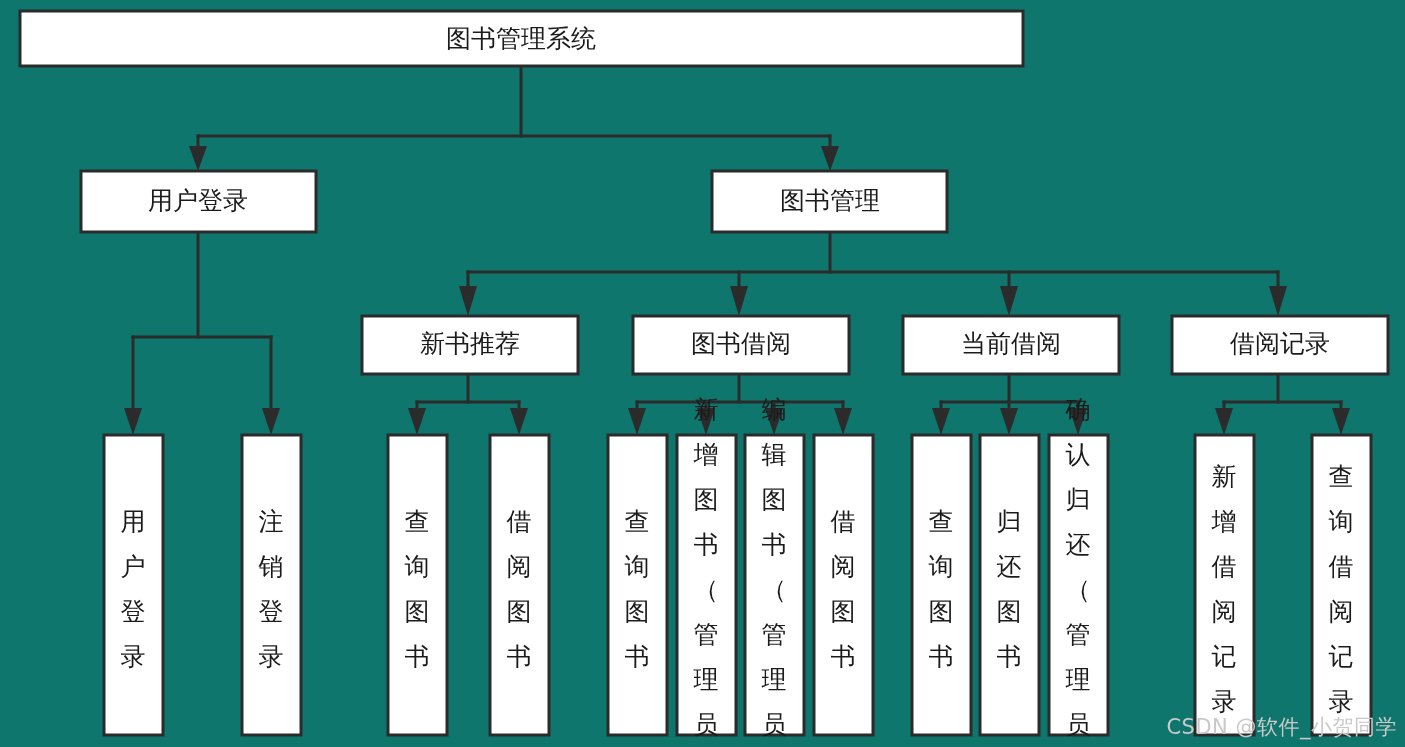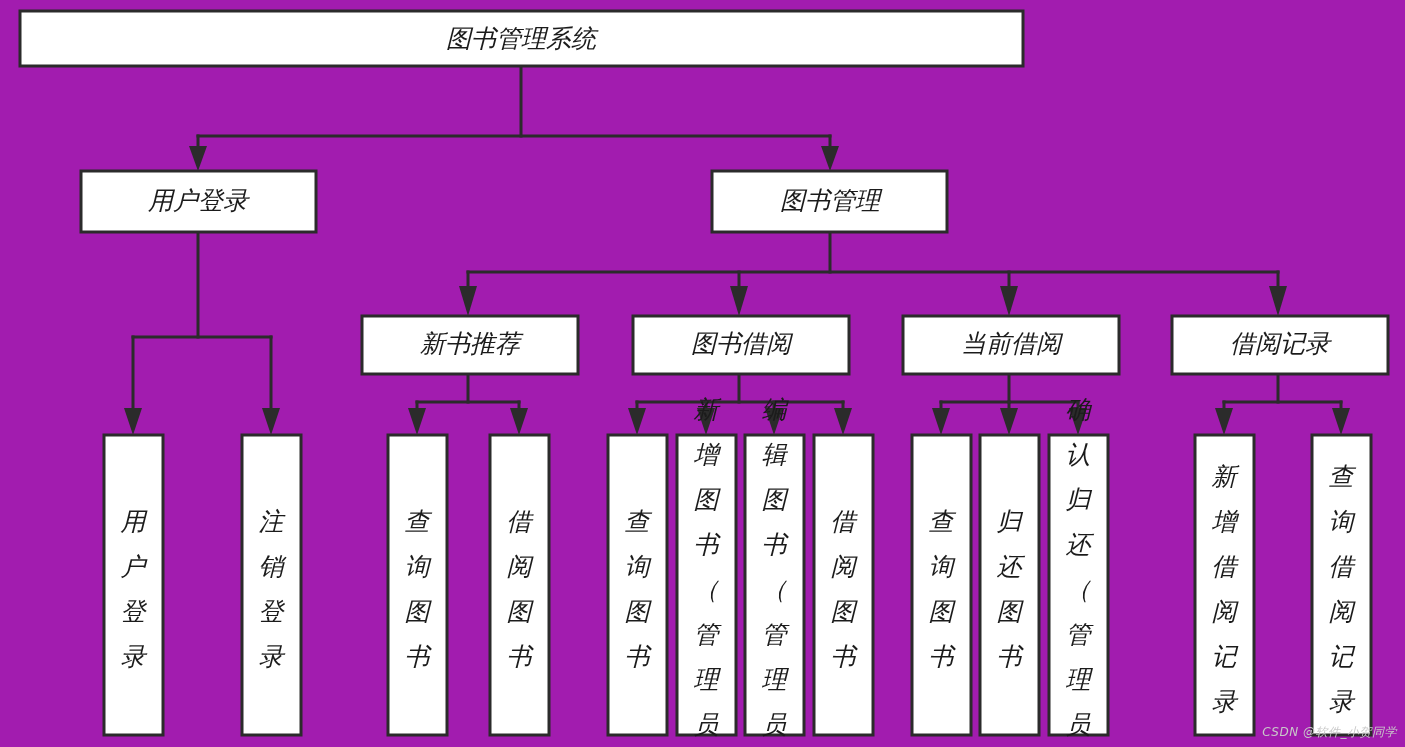--- a/index.html
+++ b/index.html
@@ -1,27 +1,27 @@
 <!DOCTYPE html>
 <html><head>
 <meta charset="utf-8">
 <style>
   html,body{margin:0;padding:0;background:#ffffff;}
   body{width:1405px;height:747px;overflow:hidden;
        font-family:"DejaVu Sans","Liberation Sans",sans-serif;}
-  #stage{position:relative;width:1405px;height:747px;background:#a21caf;font-style:italic;}
+  #stage{position:relative;width:1405px;height:747px;background:#0f766e;}
   svg#chart{position:absolute;left:0;top:0;width:1405px;height:747px;}
   .nodebox{fill:#ffffff;stroke:#2b2b2b;stroke-width:3;}
   .connector{stroke:#2b2b2b;stroke-width:3;fill:none;stroke-linecap:square;}
   .arrowhead{fill:#2b2b2b;stroke:none;}
   .nodelabel{fill:#1b1b1b;font-family:"DejaVu Sans","Liberation Sans",sans-serif;
              font-size:25px;text-anchor:middle;dominant-baseline:middle;}
   .vlabel{fill:#1b1b1b;font-family:"DejaVu Sans","Liberation Sans",sans-serif;
           font-size:25px;text-anchor:middle;}
-  .watermark{position:absolute;right:8px;bottom:6px;color:#c9c9c9;font-size:12px;
+  .watermark{position:absolute;right:8px;bottom:6px;color:#c9c9c9;font-size:21px;
              font-family:"DejaVu Sans","Liberation Sans",sans-serif;white-space:nowrap;
              letter-spacing:.5px;}
 </style>
 </head>
 <body>
 
 <div id="stage">
 
   <svg id="chart" viewBox="0 0 1405 747">
 

